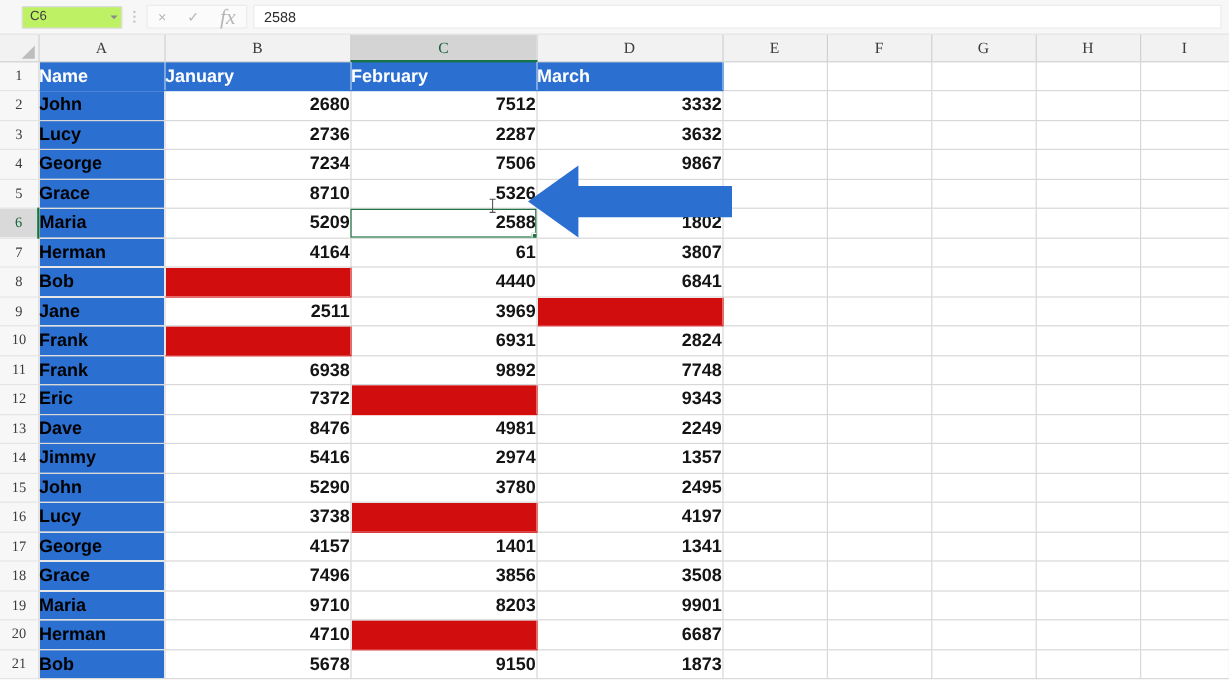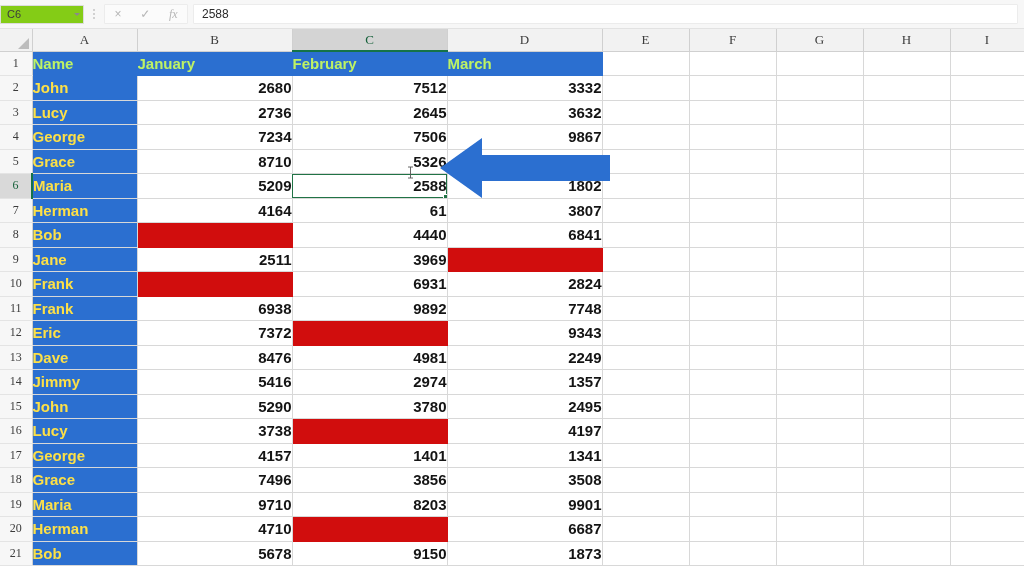--- a/index.html
+++ b/index.html
@@ -17,23 +17,23 @@
     position: absolute;
     left: 0; top: 0;
     width: 1024px; height: 29px;
     background: #f7f7f7;
     border-bottom: 1px solid #e2e2e2;
     display: flex;
     align-items: center;
   }
 
   #name-box {
-    margin-left: 0;
+    margin-left: 18px;
     width: 84px; height: 19px;
-    background: #84cc16;
+    background: #bef264;
     border: 1px solid #dcdcdc;
     border-radius: 1px;
     display: flex;
     align-items: center;
     padding: 0 3px 0 6px;
   }
   #name-box .nb-text {
     flex: 1;
     font-size: 11px;
     color: #3c3c3c;
@@ -71,21 +71,21 @@
     display: flex;
     align-items: center;
     justify-content: space-around;
   }
   #fx-group span {
     font-size: 12px;
     color: #b6b6b6;
     line-height: 1;
     user-select: none;
   }
-  #fx-group .fxi { font-style: italic; font-family: "Liberation Serif", serif; font-size: 12px; }
+  #fx-group .fxi { font-style: italic; font-family: "Liberation Serif", serif; font-size: 18px; }
 
   #formula-input {
     margin-left: 5px;
     flex: 1;
     height: 20px;
     margin-right: 6px;
     background: #ffffff;
     border: 1px solid #ececec;
     border-radius: 1px;
     display: flex;
@@ -173,27 +173,27 @@
     background: #ffffff;
     font-size: 15px;
     color: #141414;
     padding: 0 6px 0 5px;
     white-space: nowrap;
     overflow: hidden;
   }
   td.cell.num { text-align: right; font-weight: bold; }
   td.cell.name {
     background: #2b6fd0;
-    color: #fde047;
+    color: #000000;
     font-weight: bold;
     text-align: left;
   }
   td.cell.hdrblue {
     background: #2b6fd0;
-    color: #bef264;
+    color: #ffffff;
     font-weight: bold;
     text-align: left;
     border-right-color: #2b6fd0;
     border-bottom-color: #2b6fd0;
   }
   td.cell.red {
     background: #d10d0d;
     border-right-color: #d10d0d;
     border-bottom-color: #d10d0d;
   }
@@ -306,21 +306,21 @@
           <td class="cell blank"></td>
           <td class="cell blank"></td>
           <td class="cell blank"></td>
           <td class="cell blank"></td>
           <td class="cell blank"></td>
         </tr>
         <tr>
           <td class="rowhdr">3</td>
           <td class="cell name">Lucy</td>
           <td class="cell num">2736</td>
-          <td class="cell num">2645</td>
+          <td class="cell num">2287</td>
           <td class="cell num">3632</td>
           <td class="cell blank"></td>
           <td class="cell blank"></td>
           <td class="cell blank"></td>
           <td class="cell blank"></td>
           <td class="cell blank"></td>
         </tr>
         <tr>
           <td class="rowhdr">4</td>
           <td class="cell name">George</td>

